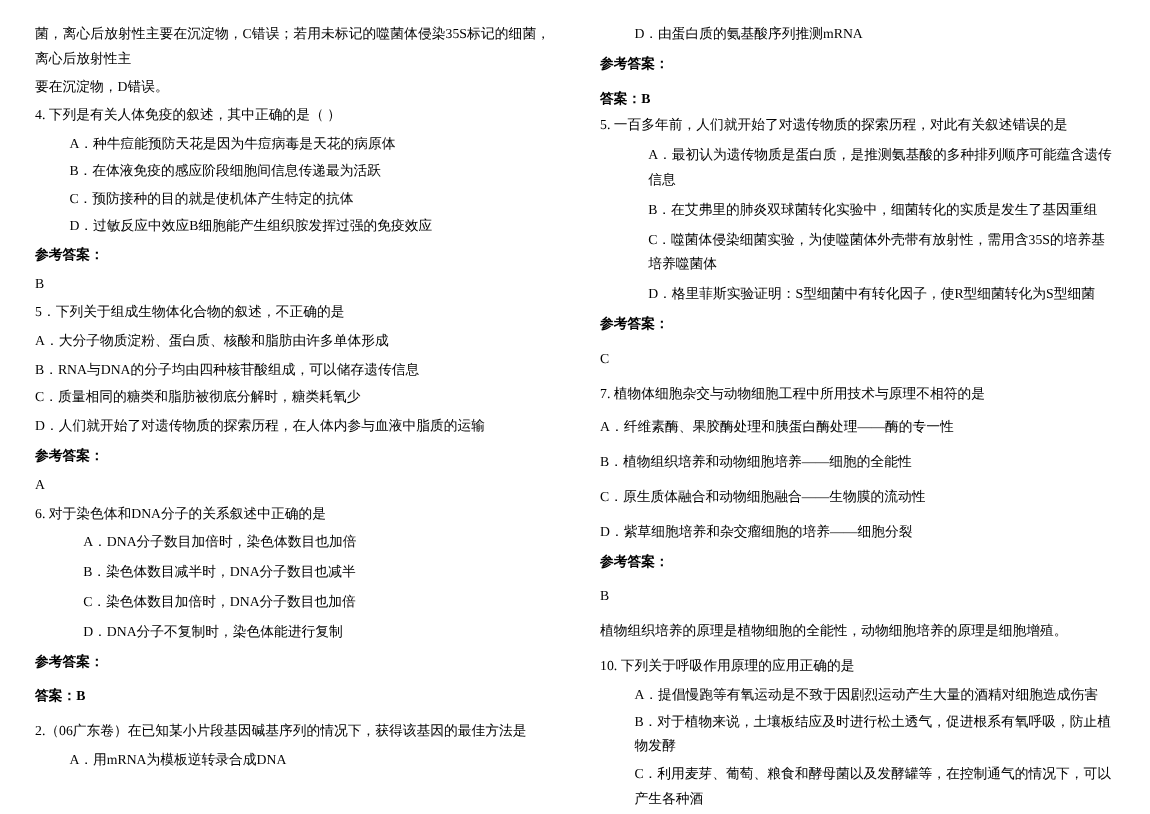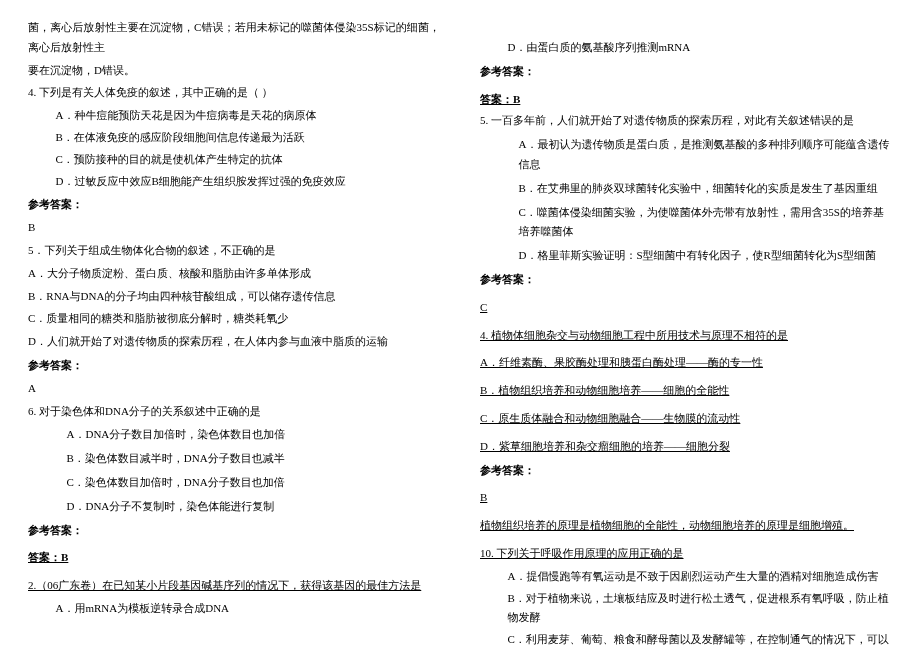--- a/index.html
+++ b/index.html
@@ -12,26 +12,26 @@
       color: #000;
       display: flex;
       position: relative;
     }
     .column {
       width: 50%;
       padding: 18px 28px 10px 28px;
       line-height: 1.8;
     }
     .col-left { padding-right: 20px; }
-    .col-right { padding-left: 20px; margin-top: 20px; }
+    .col-right { padding-left: 20px; }
     .para { margin-bottom: 3px; text-align: justify; }
     .option { padding-left: 2.5em; margin-bottom: 2px; }
     .label { font-weight: bold; margin-top: 4px; margin-bottom: 2px; }
     .answer-letter { margin-top: 3px; margin-bottom: 3px; }
-    .spaced { margin-top: 8px; text-decoration: underline; }
+    .spaced { margin-top: 8px; }
     .opt-sub { padding-left: 3.5em; margin-top: 4px; margin-bottom: 4px; }
   </style>
 </head>
 <body>
 
 <div class="column col-left">
   <div class="para">菌，离心后放射性主要在沉淀物，C错误；若用未标记的噬菌体侵染35S标记的细菌，离心后放射性主</div>
   <div class="para">要在沉淀物，D错误。</div>
 
   <div class="para">4. 下列是有关人体免疫的叙述，其中正确的是（  ）</div>
@@ -69,21 +69,21 @@
   <div class="label spaced">答案：B</div>
 
   <div class="para">5. 一百多年前，人们就开始了对遗传物质的探索历程，对此有关叙述错误的是</div>
   <div class="opt-sub">A．最初认为遗传物质是蛋白质，是推测氨基酸的多种排列顺序可能蕴含遗传信息</div>
   <div class="opt-sub">B．在艾弗里的肺炎双球菌转化实验中，细菌转化的实质是发生了基因重组</div>
   <div class="opt-sub">C．噬菌体侵染细菌实验，为使噬菌体外壳带有放射性，需用含35S的培养基培养噬菌体</div>
   <div class="opt-sub">D．格里菲斯实验证明：S型细菌中有转化因子，使R型细菌转化为S型细菌</div>
   <div class="label">参考答案：</div>
   <div class="answer-letter spaced">C</div>
 
-  <div class="para spaced">4. 植物体细胞杂交与动物细胞工程中所用技术与原理不相符的是</div>
+  <div class="para spaced">7. 植物体细胞杂交与动物细胞工程中所用技术与原理不相符的是</div>
   <div class="para spaced">A．纤维素酶、果胶酶处理和胰蛋白酶处理——酶的专一性</div>
   <div class="para spaced">B．植物组织培养和动物细胞培养——细胞的全能性</div>
   <div class="para spaced">C．原生质体融合和动物细胞融合——生物膜的流动性</div>
   <div class="para spaced">D．紫草细胞培养和杂交瘤细胞的培养——细胞分裂</div>
   <div class="label">参考答案：</div>
   <div class="answer-letter spaced">B</div>
   <div class="para spaced">植物组织培养的原理是植物细胞的全能性，动物细胞培养的原理是细胞增殖。</div>
 
   <div class="para spaced">10. 下列关于呼吸作用原理的应用正确的是</div>
   <div class="option">A．提倡慢跑等有氧运动是不致于因剧烈运动产生大量的酒精对细胞造成伤害</div>

